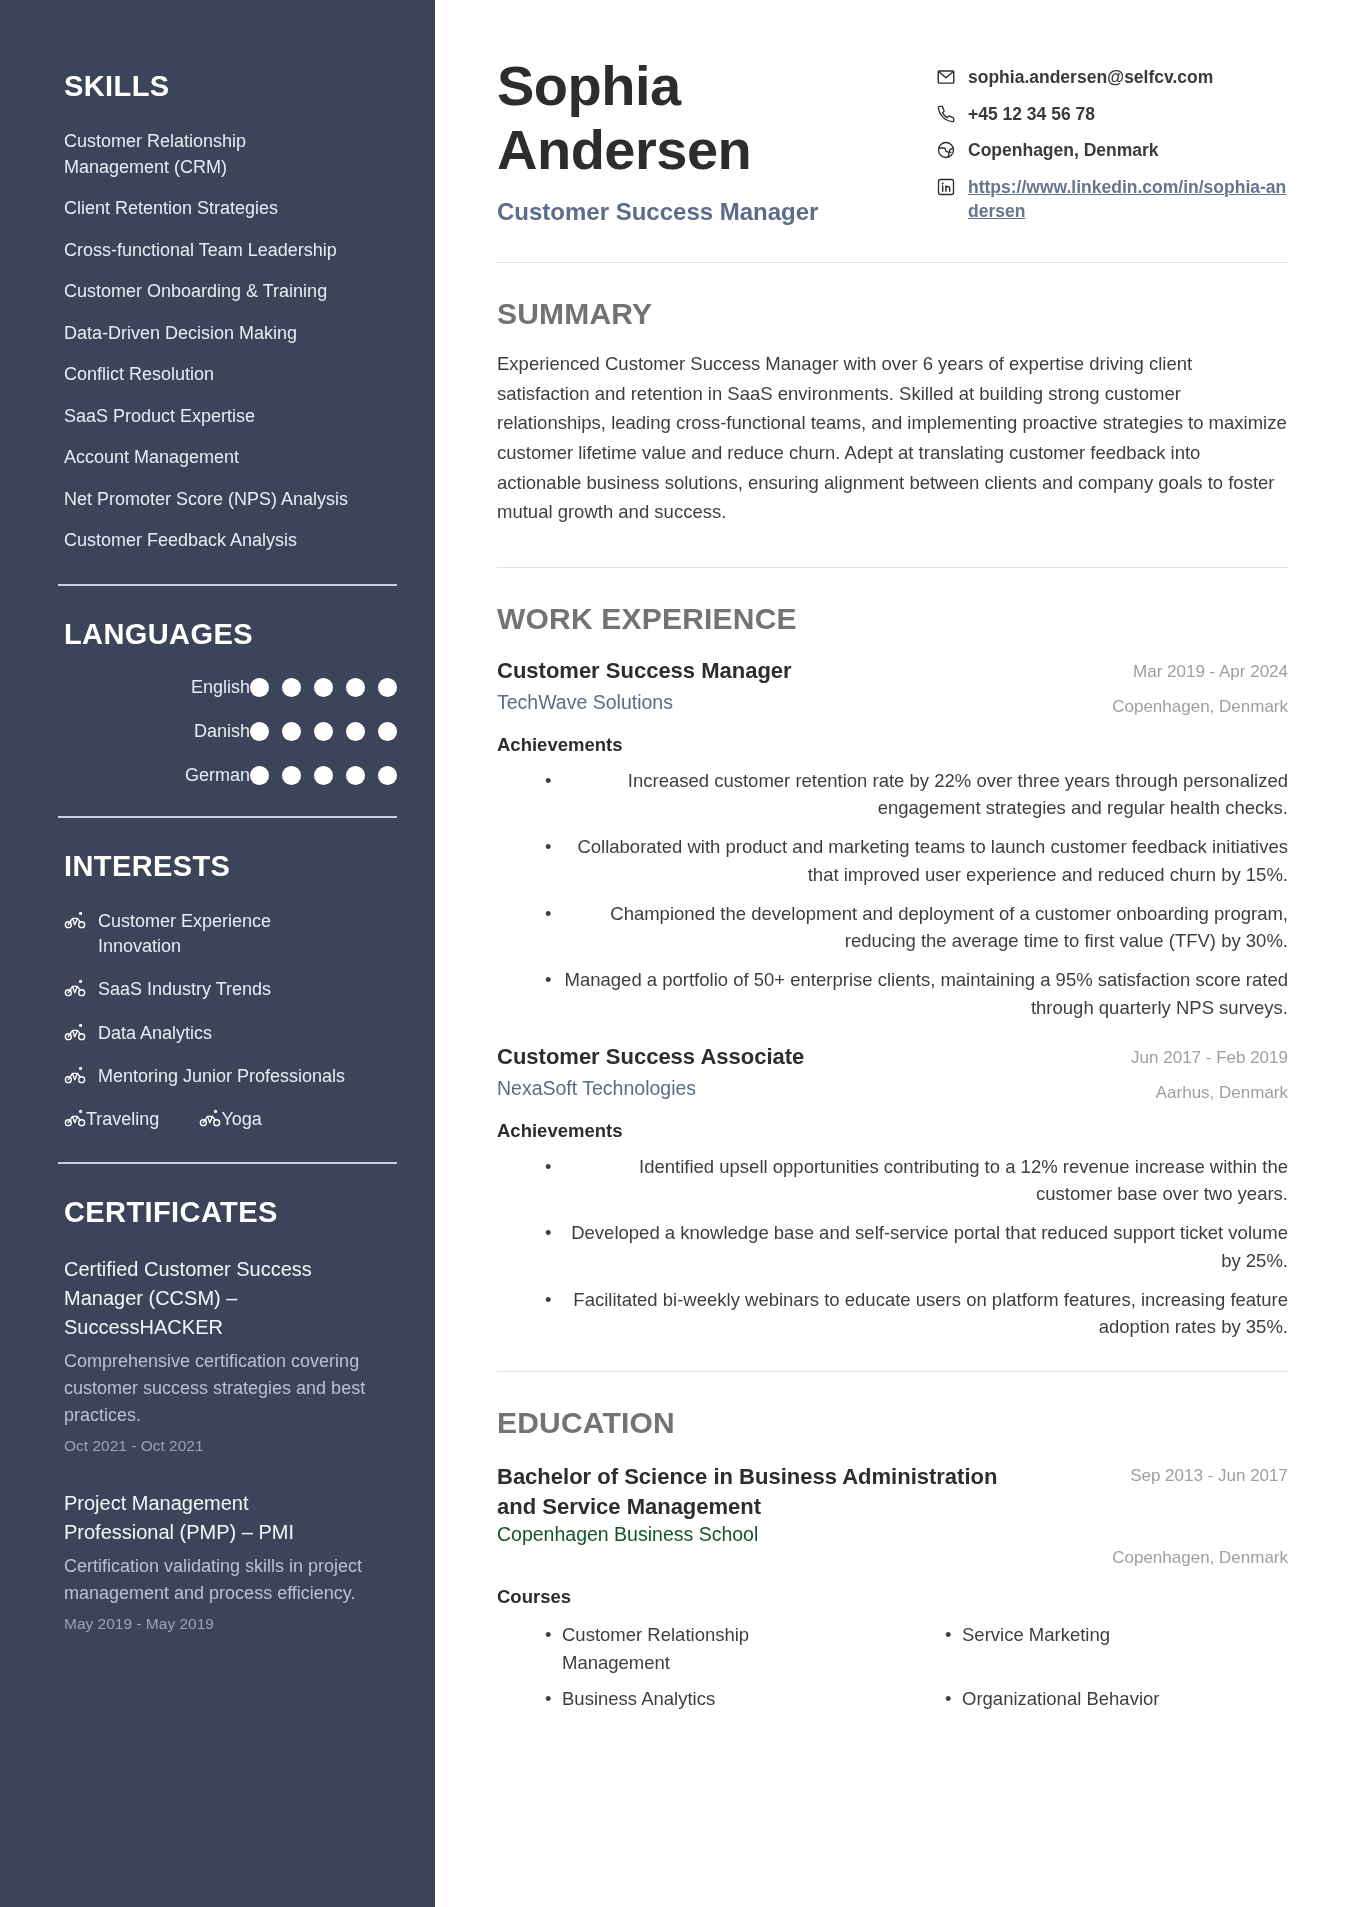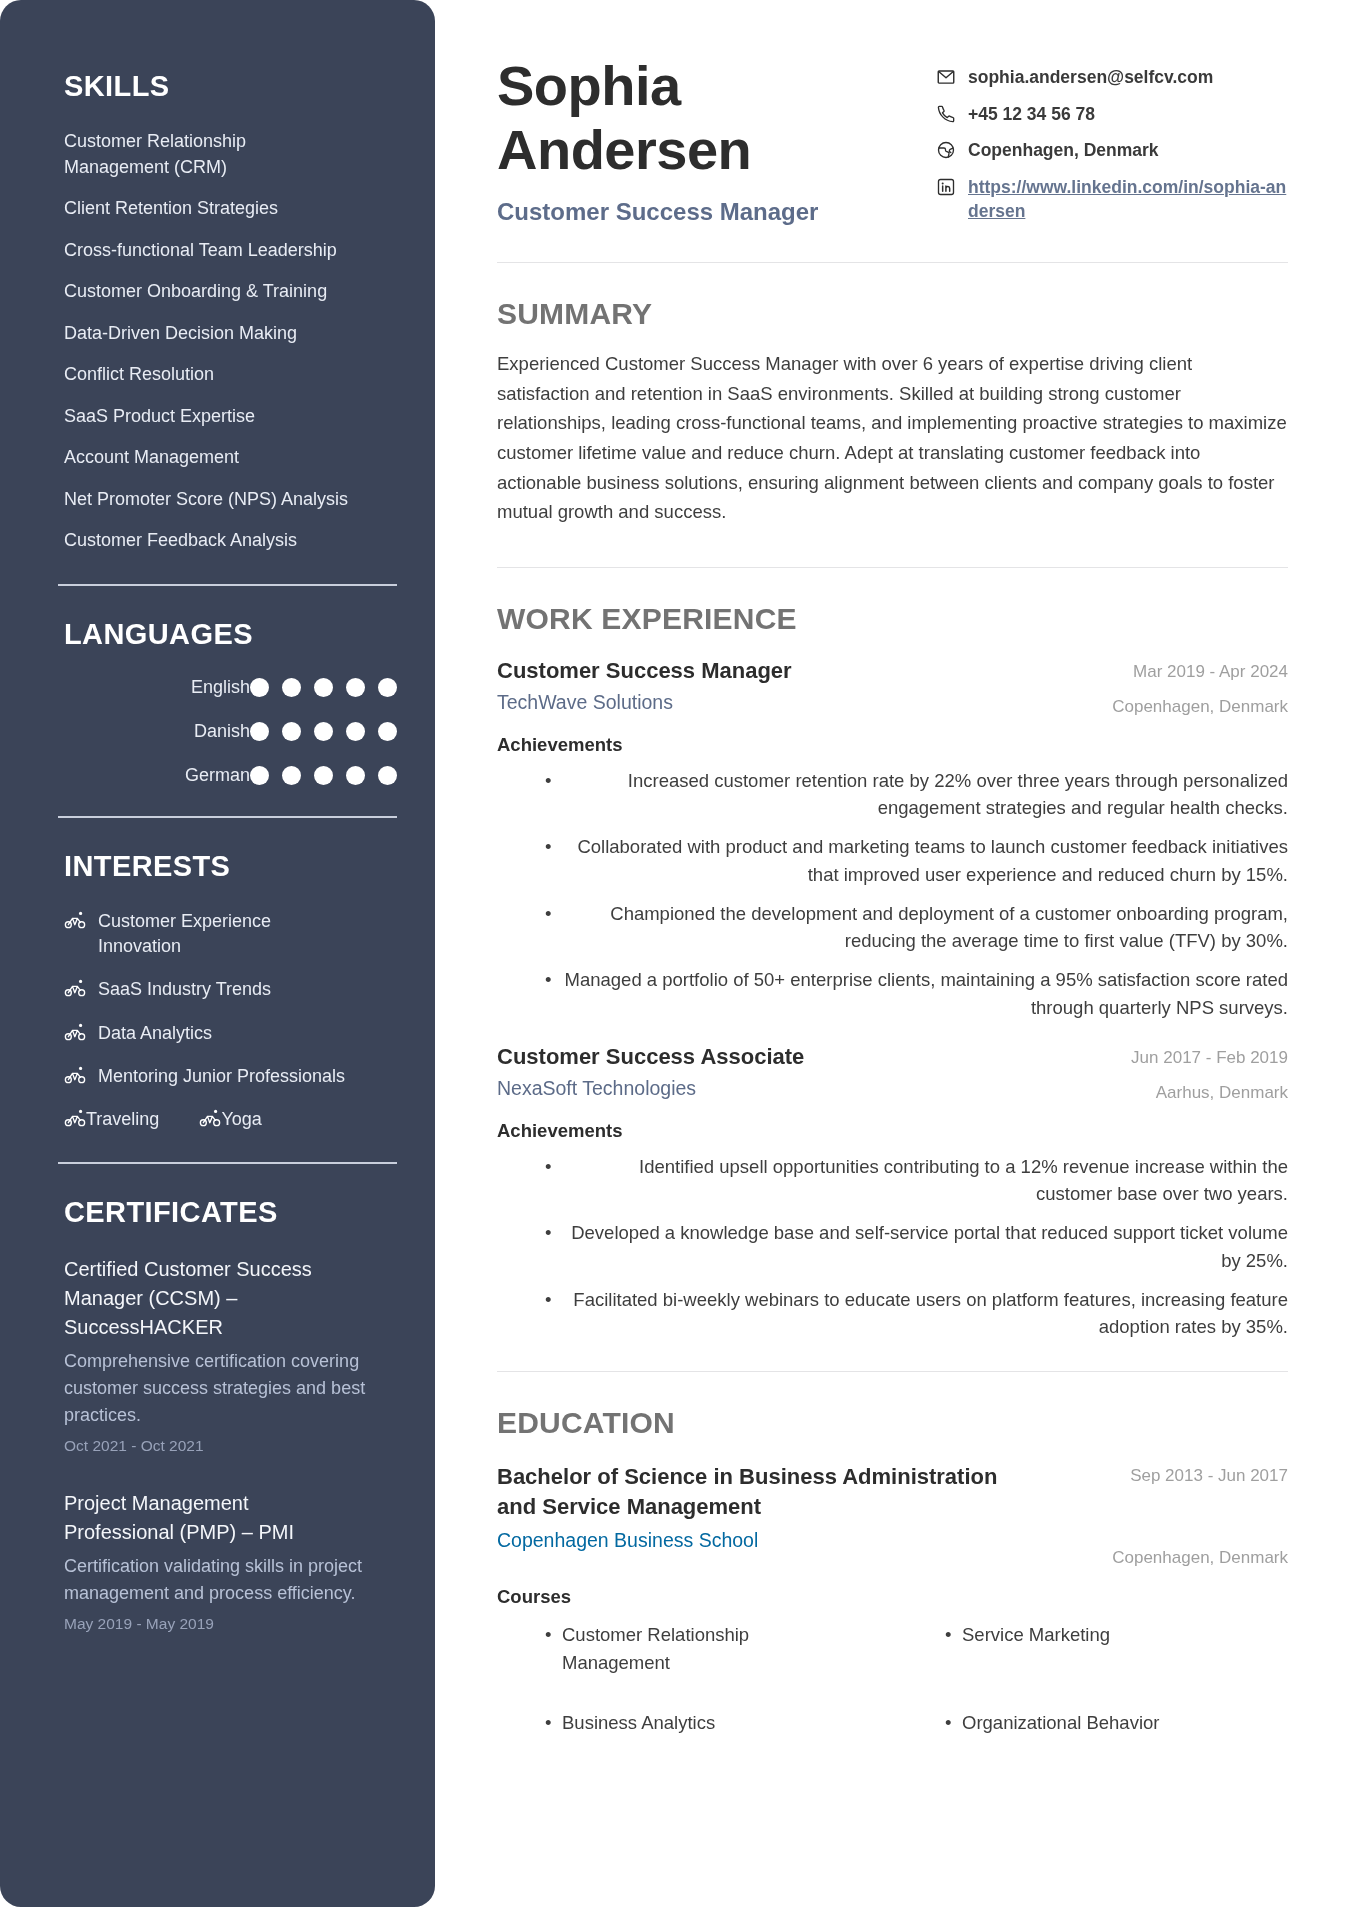--- a/index.html
+++ b/index.html
@@ -1,20 +1,20 @@
 <!DOCTYPE html>
 <html><head>
 <meta charset="utf-8">
 <style>
   html,body{margin:0;padding:0;background:#ffffff;}
   body{width:1350px;height:1907px;position:relative;font-family:"Liberation Sans",sans-serif;overflow:hidden;}
 
   
   .sidebar{position:absolute;left:0;top:0;width:435px;height:1907px;background:#3B4458;box-sizing:border-box;
-           padding:70px 38px 40px 64px;color:#E8ECF4;border-radius:21px;}
+           padding:70px 38px 40px 64px;color:#E8ECF4;}
   .side-heading{font-size:29px;font-weight:800;color:#ffffff;letter-spacing:.4px;margin:0 0 26px 0;}
   .side-divider{border:none;border-top:2px solid #C9CFDC;margin:30px 0 32px -6px;}
 
   .skill-list{list-style:none;margin:0;padding:0;}
   .skill-list li{font-size:18px;line-height:1.42;margin-bottom:16px;max-width:292px;}
 
   .lang-row{display:flex;justify-content:flex-end;align-items:center;margin-bottom:23px;max-width:333px;}
   .lang-name{font-size:18px;}
   .dots{display:flex;gap:13px;}
   .dot{width:19px;height:19px;border-radius:50%;background:#ffffff;display:inline-block;}
@@ -52,23 +52,23 @@
   .meta{ text-align:right;min-width:220px;}
   .meta-dates{font-size:17px;color:#9F9F9F;margin-top:4px;}
   .meta-loc{font-size:17px;color:#9F9F9F;margin-top:15px;}
   .ach-label{font-size:18.5px;font-weight:700;color:#2D2D2D;margin-top:17px;}
   .blist{list-style:none;margin:11px 0 0 48px;padding:0;text-align:right;}
   .blist li{position:relative;padding-left:17px;font-size:18.5px;line-height:1.5;margin-bottom:11px;}
   .blist li::before{content:"•";position:absolute;left:0;top:0;color:#3E3E3E;}
 
   .edu-head{display:flex;justify-content:space-between;}
   .degree{font-size:22px;font-weight:700;color:#2D2D2D;margin:0;width:505px;line-height:1.35;}
-  .school{font-size:19.5px;color:#0369a1;margin-top:7px;}
+  .school{font-size:19.5px;color:#14532d;margin-top:1px;}
   .courses-label{font-size:18.5px;font-weight:700;color:#2D2D2D;margin-top:18px;}
-  .course-grid{display:grid;grid-template-columns:400px 1fr;row-gap:32px;margin:13px 0 0 48px;padding:0;list-style:none;}
+  .course-grid{display:grid;grid-template-columns:400px 1fr;row-gap:8px;margin:13px 0 0 48px;padding:0;list-style:none;}
   .course-grid li{position:relative;padding-left:17px;font-size:18.5px;line-height:1.5;max-width:240px;}
   .course-grid li::before{content:"•";position:absolute;left:0;top:0;color:#3E3E3E;}
 </style>
 </head>
 <body>
 
 <aside class="sidebar">
 
   <section>
     <h2 class="side-heading">SKILLS</h2>

